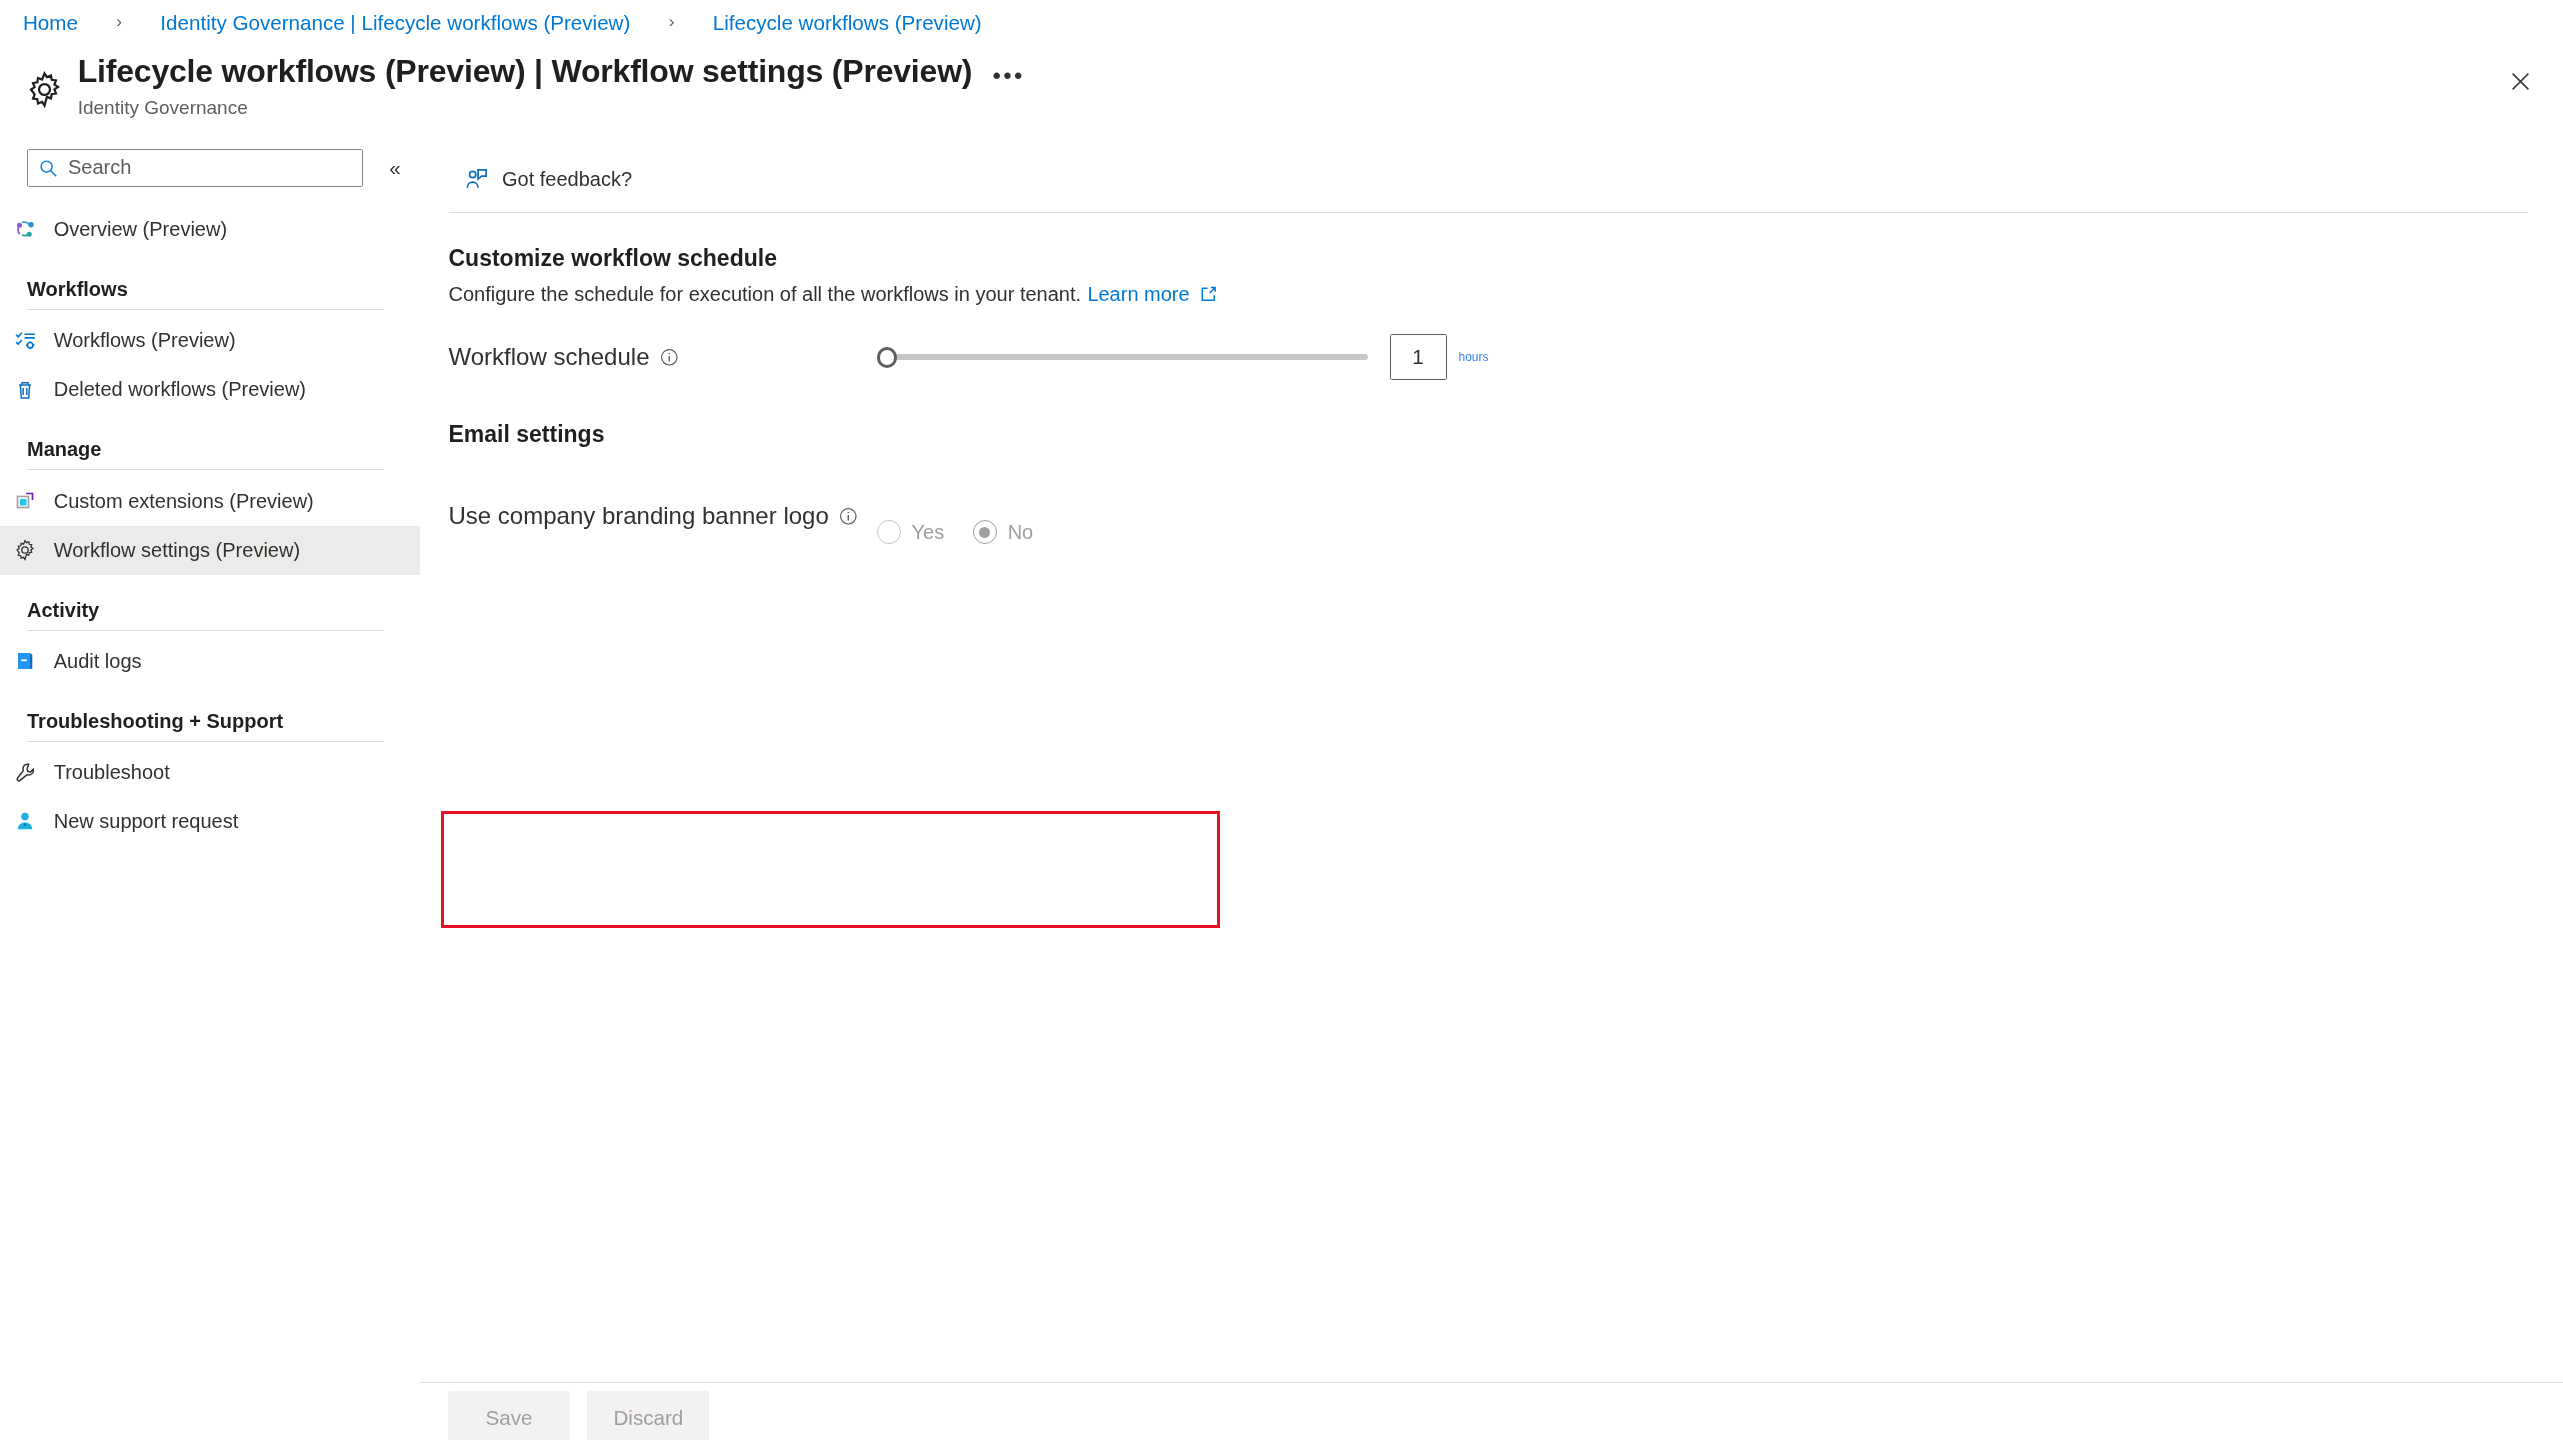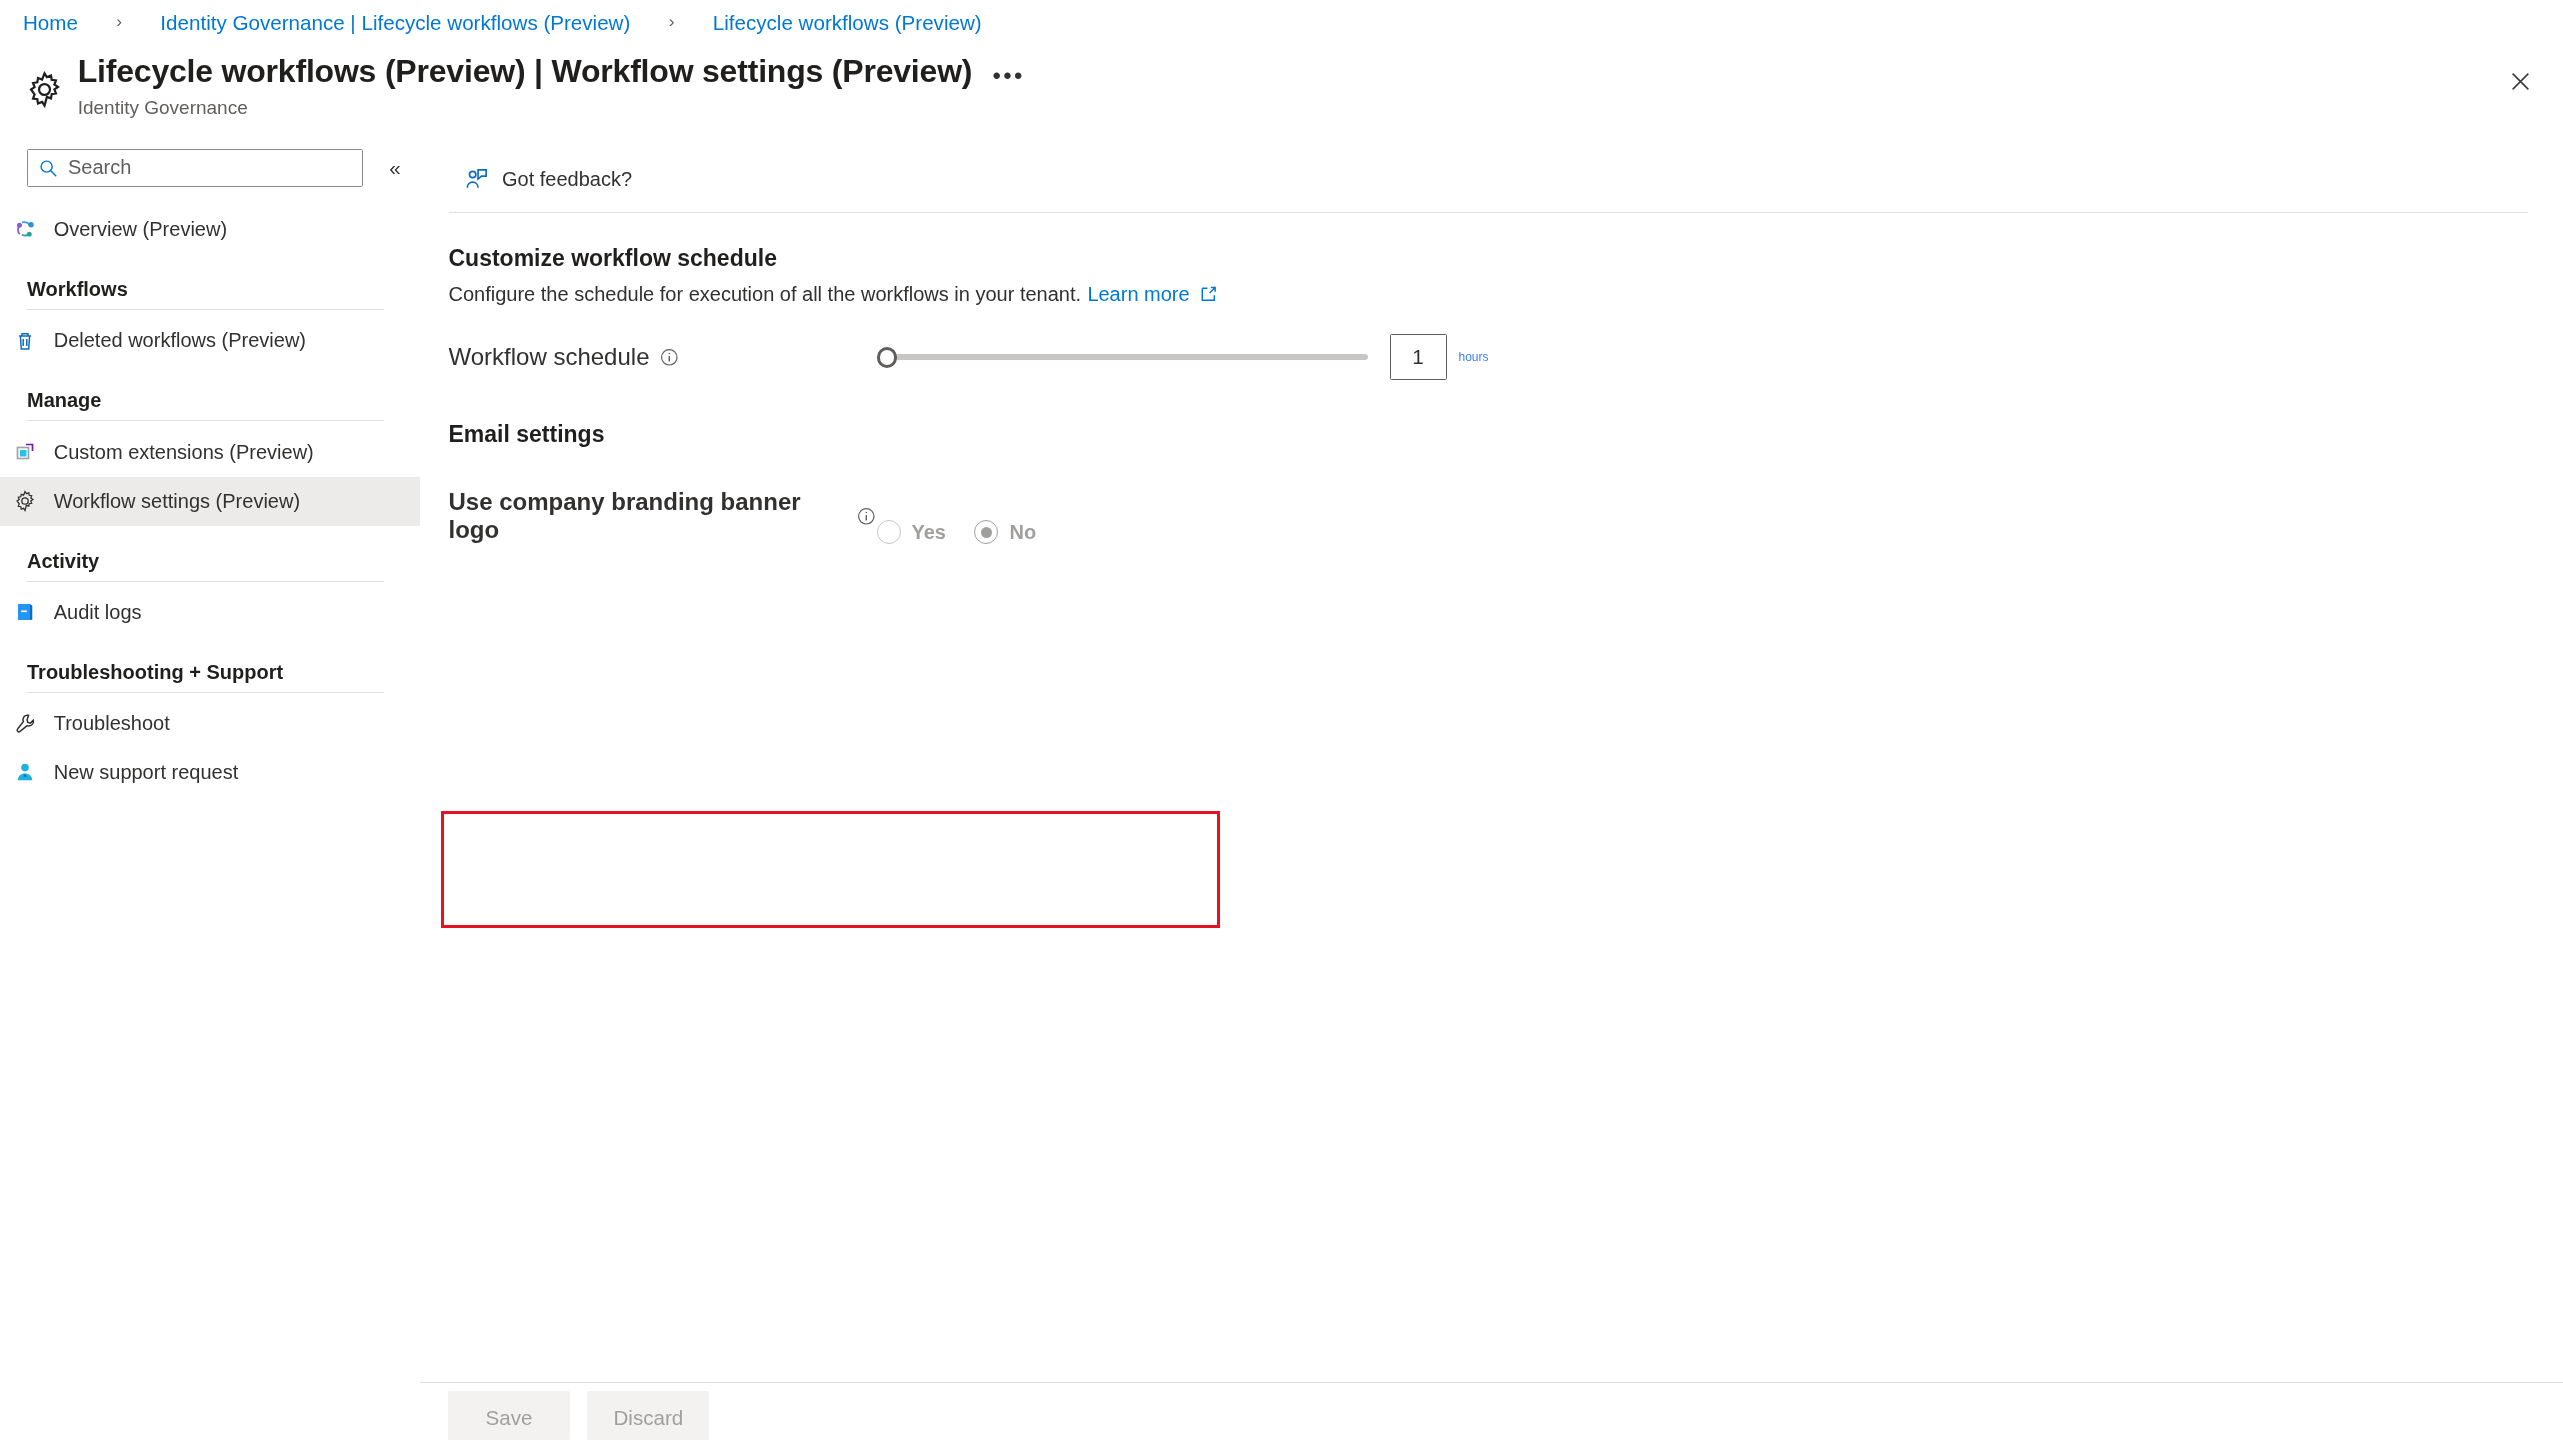--- a/index.html
+++ b/index.html
@@ -496,20 +496,32 @@
     </span>
     <span class="nav-label">Overview (Preview)</span>
   </div>
 
   <div class="nav-group">
     <div class="nav-group-title">Workflows</div>
     <div class="nav-group-rule"></div>
   </div>
   <div class="nav-item">
     <span class="nav-ico">
+      <svg width="25" height="25" viewBox="0 0 24 24" fill="none" stroke="#0078d4" stroke-width="1.6">
+        <path d="M3 6.5 L5 8.5 L8.5 4.5"></path>
+        <path d="M3 13.5 L5 15.5 L8.5 11.5"></path>
+        <path d="M11 6 H21 M11 9.4 H21"></path>
+        <circle cx="16.5" cy="16.5" r="2.6"></circle>
+        <path d="M16.5 12.6v1.2M16.5 19.2v1.2M12.6 16.5h1.2M19.4 16.5h1.2"></path>
+      </svg>
+    </span>
+    <span class="nav-label">Workflows (Preview)</span>
+  </div>
+  <div class="nav-item">
+    <span class="nav-ico">
       <svg width="24" height="24" viewBox="0 0 24 24" fill="none" stroke="#0f6cbd" stroke-width="1.5">
         <path d="M6 7h12 M9 7V4.8h6V7 M7.4 7l.9 13h7.4l.9-13"></path>
         <path d="M10.2 10v7 M13.8 10v7"></path>
       </svg>
     </span>
     <span class="nav-label">Deleted workflows (Preview)</span>
   </div>
 
   <div class="nav-group">
     <div class="nav-group-title">Manage</div>
@@ -625,21 +637,21 @@
         <input class="num-input" type="text" value="1" style="">
       </div>
       <div class="unit-label">hours</div>
     </div>
   </div>
 
   <div class="section" style="padding-top:41px; position:relative;">
     <div class="section-title">Email settings</div>
 
 
-    <div class="field-row" style="margin-top:40px;font-weight:bold;">
+    <div class="field-row" style="margin-top:40px;">
       <div class="field-label">
         <span>Use company branding banner logo</span>
         <span class="info-ico">
           <svg width="20.6" height="20.6" viewBox="0 0 24 24" fill="none" stroke="#605e5c" stroke-width="1.4">
             <circle cx="12" cy="12" r="9"></circle>
             <path d="M12 10.6v6.2" stroke-width="1.7"></path>
             <circle cx="12" cy="7.6" r="0.95" fill="#605e5c" stroke="none"></circle>
           </svg>
         </span>
       </div>

